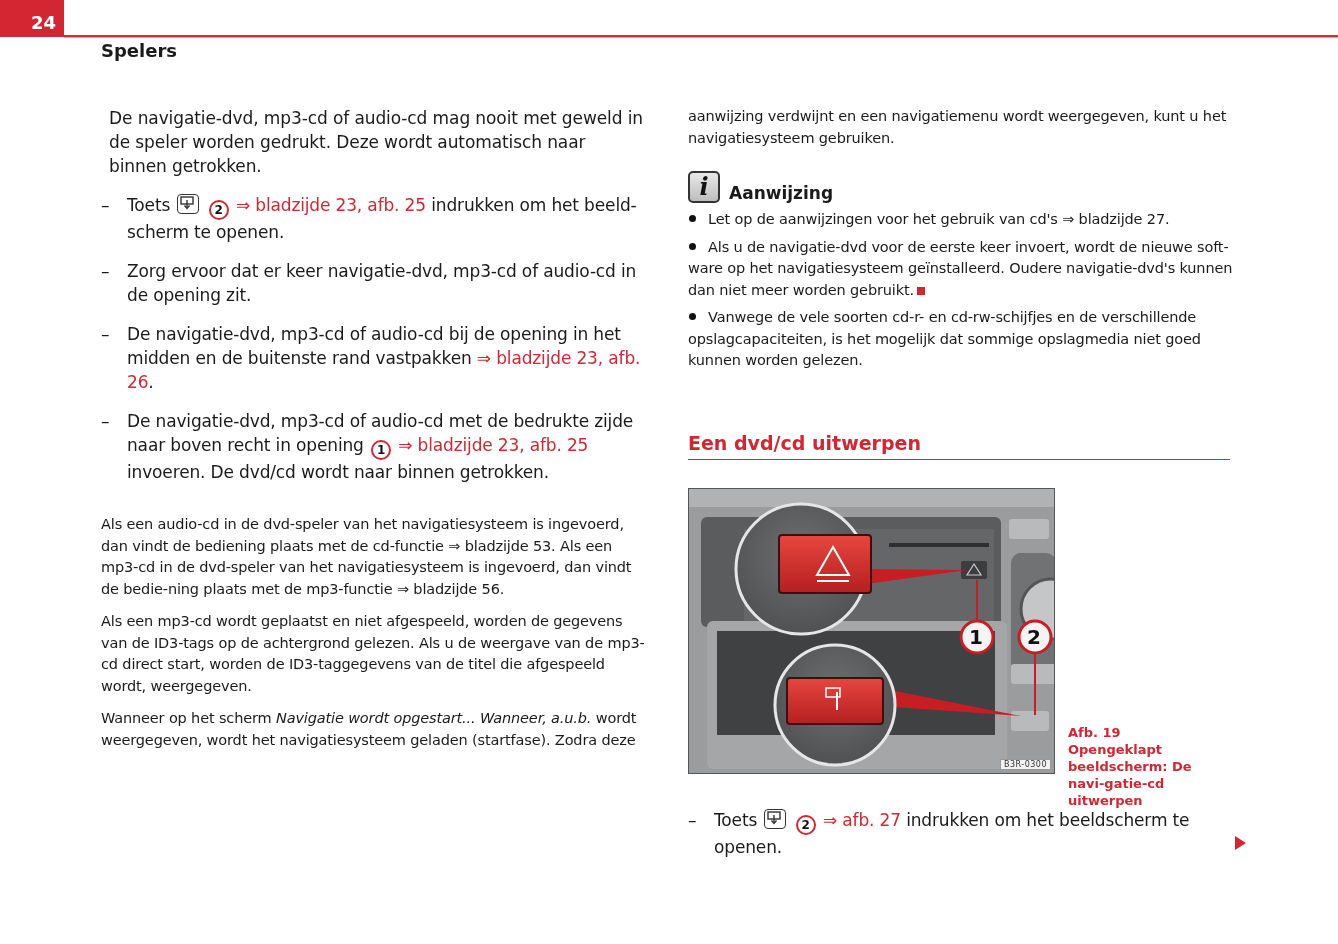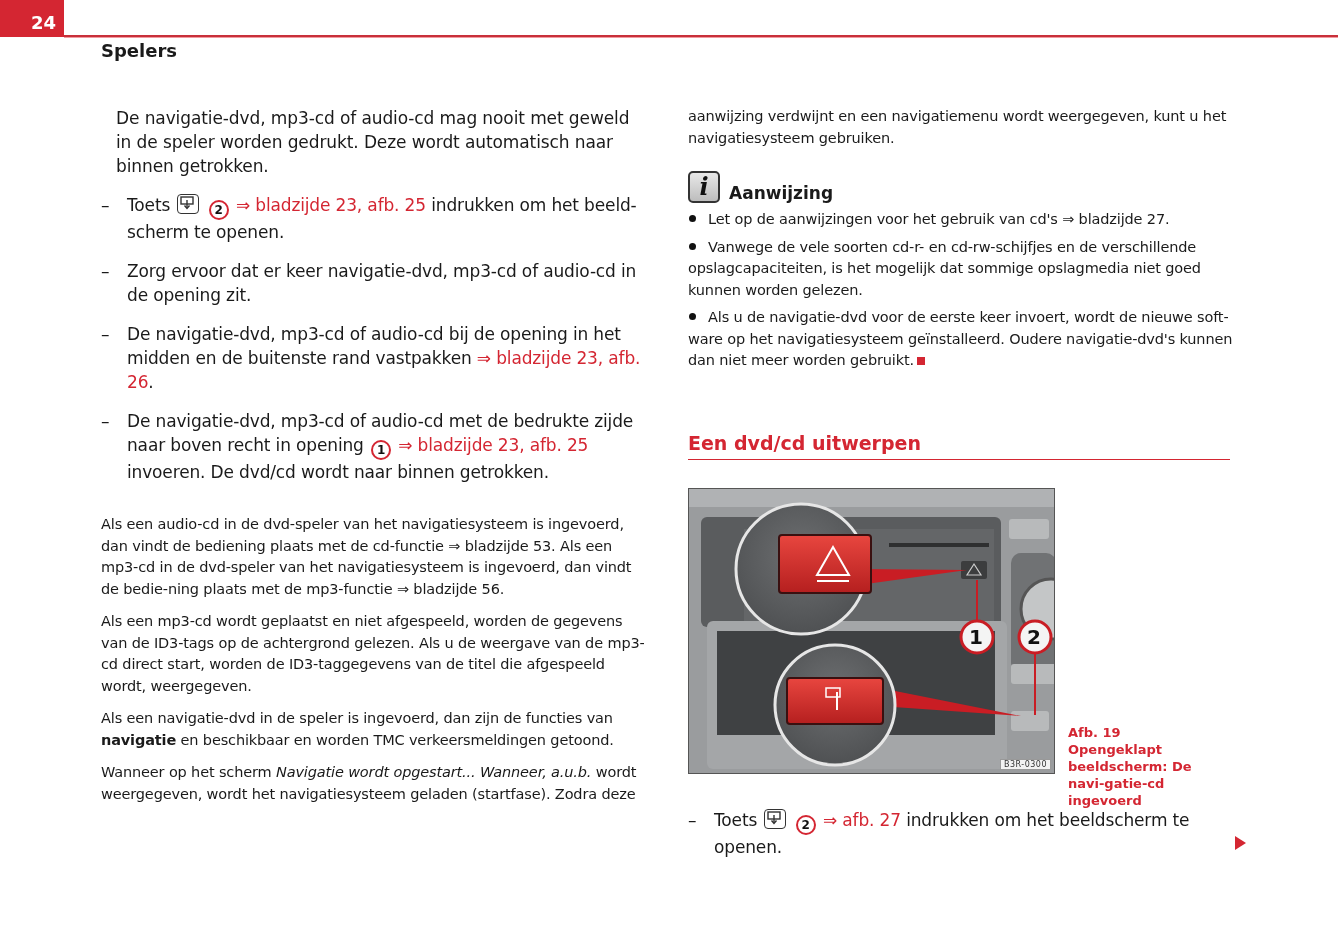--- a/index.html
+++ b/index.html
@@ -10,21 +10,21 @@
                   color:#fff; font-weight:bold; font-size:18px; text-align:right; box-sizing:border-box;
                   padding-right:8px; line-height:46px; }
   .chapter-title { position:absolute; left:101px; top:10px; font-weight:bold; font-size:18px; color:#1a1a1a;margin-top:30px; }
   .header-rule { position:absolute; left:64px; top:35px; width:1274px; height:2px; background:#c8303a; }
   .header-rule2 { position:absolute; left:64px; top:37px; width:1274px; height:1px; background:#f29aa0; }
 
   .col { position:absolute; }
   .col-left { left:101px; top:106px; width:545px; }
   .col-right { left:688px; top:106px; width:545px; }
 
-  .lead { font-size:17px; line-height:24px; margin:0 0 15px 15px; letter-spacing:-0.1px; }
+  .lead { font-size:17px; line-height:24px; margin:0 0 15px 8px; letter-spacing:-0.1px; }
   .step { position:relative; padding-left:26px; font-size:17px; line-height:24px; margin:0 0 15px 0; letter-spacing:-0.15px; }
   .step .dash { position:absolute; left:0; top:0; }
   .red { color:#d42632; }
   .small { font-size:14.5px; line-height:21.5px; margin:0 0 11px 0; letter-spacing:-0.15px; }
   .small b { font-weight:bold; }
 
   .btn-icon { display:inline-block; width:22px; height:20px; border:1.5px solid #333; border-radius:4px;
               vertical-align:-3px; box-sizing:border-box; position:relative; margin:0 2px; }
   .btn-icon svg { position:absolute; left:2px; top:1px; }
   .circ { display:inline-block; width:20px; height:20px; border:2px solid #d42632; border-radius:50%;
@@ -100,41 +100,36 @@
     <span class="dash">–</span>
     <span>De navigatie-dvd, mp3-cd of audio-cd met de bedrukte zijde naar boven recht in opening</span>
     <span class="circ">1</span>
     <a class="red">⇒ bladzijde 23, afb. 25</a>
     <span>invoeren. De dvd/cd wordt naar binnen getrokken.</span>
   </div>
 
   <p class="small">Als een audio-cd in de dvd-speler van het navigatiesysteem is ingevoerd, dan vindt de bediening plaats met de cd-functie ⇒ bladzijde 53. Als een mp3-cd in de dvd-speler van het navigatiesysteem is ingevoerd, dan vindt de bedie-ning plaats met de mp3-functie ⇒ bladzijde 56.</p>
   <p class="small">Als een mp3-cd wordt geplaatst en niet afgespeeld, worden de gegevens van de ID3-tags op de achtergrond gelezen. Als u de weergave van de mp3-cd direct start, worden de ID3-taggegevens van de titel die afgespeeld wordt, weergegeven.</p>
   <p class="small">
-    <span>Als een navigatie-dvd in de speler is ingevoerd, dan zijn de functies van</span>
-    <b>navigatie</b>
-    <span>en beschikbaar en worden TMC verkeersmeldingen getoond.</span>
-  </p>
-  <p class="small">
     <span>Wanneer op het scherm</span>
     <i>Navigatie wordt opgestart... Wanneer, a.u.b.</i>
     <span>wordt weergegeven, wordt het navigatiesysteem geladen (startfase). Zodra deze</span>
   </p>
 </div>
 
 <div class="col col-right">
   <p class="small" style="margin-bottom:16px;">aanwijzing verdwijnt en een navigatiemenu wordt weergegeven, kunt u het navigatiesysteem gebruiken.</p>
 
   <div class="note-head">
     <div class="note-icon">i</div>
     <div class="note-title">Aanwijzing</div>
   </div>
   <p class="bullet"><span class="dot"></span><span>Let op de aanwijzingen voor het gebruik van cd's ⇒ bladzijde 27.</span></p>
+  <p class="bullet"><span class="dot"></span><span>Als u de navigatie-dvd voor de eerste keer invoert, wordt de nieuwe soft-ware op het navigatiesysteem geïnstalleerd. Oudere navigatie-dvd's kunnen dan niet meer worden gebruikt.</span><span class="end-mark"></span></p>
   <p class="bullet"><span class="dot"></span><span>Vanwege de vele soorten cd-r- en cd-rw-schijfjes en de verschillende opslagcapaciteiten, is het mogelijk dat sommige opslagmedia niet goed kunnen worden gelezen.</span></p>
-  <p class="bullet"><span class="dot"></span><span>Als u de navigatie-dvd voor de eerste keer invoert, wordt de nieuwe soft-ware op het navigatiesysteem geïnstalleerd. Oudere navigatie-dvd's kunnen dan niet meer worden gebruikt.</span><span class="end-mark"></span></p>
 </div>
 
 <div class="section-title">Een dvd/cd uitwerpen</div>
 <div class="section-rule"></div>
 
 <div class="figure">
   <svg width="367" height="286" viewBox="0 0 367 286">
     <defs>
       <radialGradient id="mag" cx="50%" cy="40%" r="60%">
           <stop offset="0" stop-color="#6d6f71"></stop>
@@ -178,21 +173,21 @@
     <circle cx="288" cy="148" r="16" fill="#f4f4f4" stroke="#c91d24" stroke-width="3"></circle>
     <circle cx="346" cy="148" r="16" fill="#f4f4f4" stroke="#c91d24" stroke-width="3"></circle>
   </svg>
   <span style="position:absolute;left:280px;top:136px;font:bold 20px 'DejaVu Sans',sans-serif;color:#111;">1</span>
   <span style="position:absolute;left:338px;top:136px;font:bold 20px 'DejaVu Sans',sans-serif;color:#111;">2</span>
   <span class="fig-code">B3R-0300</span>
 </div>
 
 <div class="fig-caption">
   <span>Afb. 19</span>&nbsp;&nbsp;
-  <span>Opengeklapt beeldscherm: De navi-gatie-cd ingevoerd</span>
+  <span>Opengeklapt beeldscherm: De navi-gatie-cd uitwerpen</span>
 </div>
 
 <div class="step2">
   <span class="dash">–</span>
   <span>Toets</span>
   <span class="btn-icon">
     <svg width="15" height="14" viewBox="0 0 15 14">
         <rect x="1" y="1" width="12" height="7" fill="none" stroke="#333" stroke-width="1.4"></rect>
         <line x1="7" y1="4" x2="7" y2="12" stroke="#333" stroke-width="1.4"></line>
         <polyline points="4.5,9.5 7,12.5 9.5,9.5" fill="none" stroke="#333" stroke-width="1.4"></polyline>

